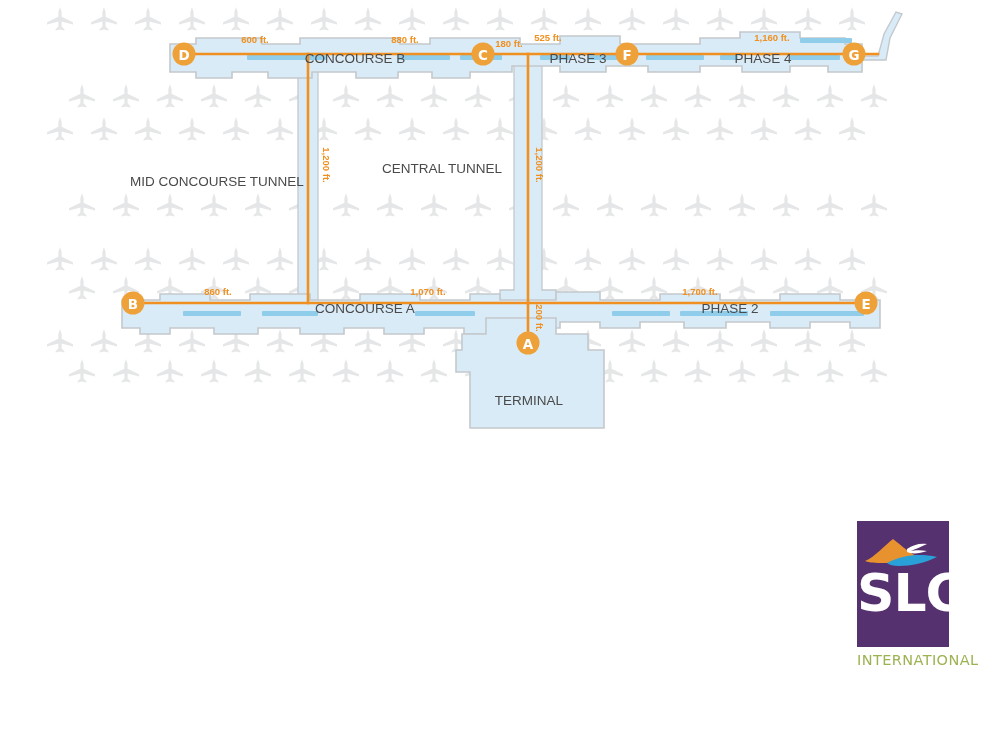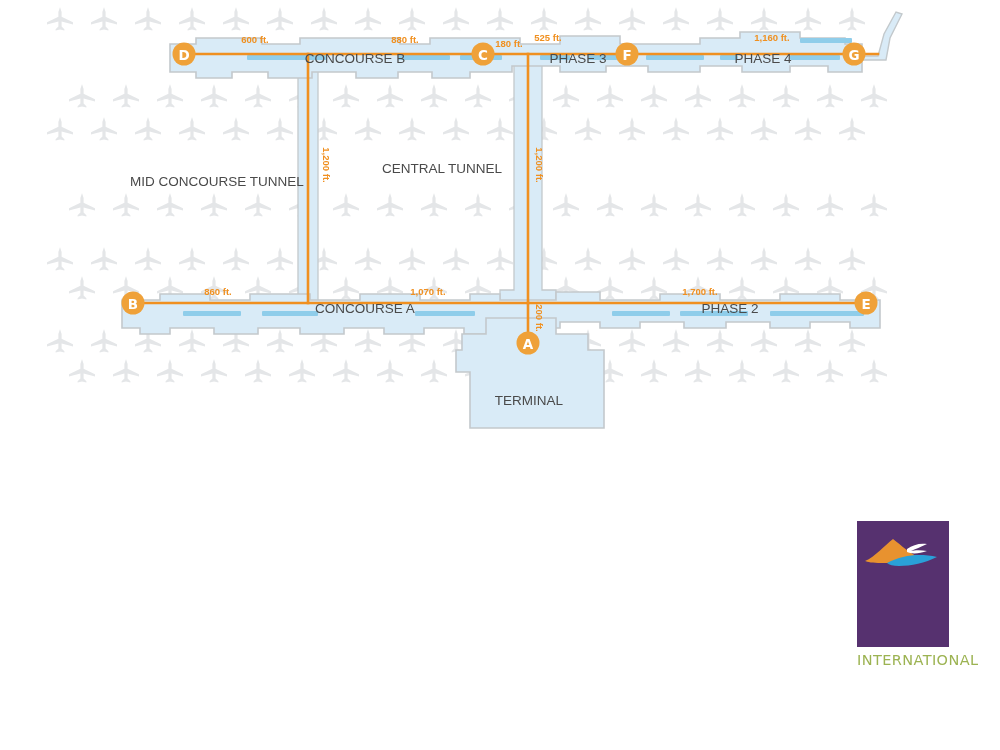--- a/index.html
+++ b/index.html
@@ -222,14 +222,15 @@
         <path d="M8,40 C18,36 28,24 36,18 C44,24 54,34 66,38 C58,40 40,42 24,42 C16,42 10,41 8,40 Z" fill="#e8922f"></path>
       </g>
       <g>
         <path d="M30,42 C46,34 62,32 80,36 C68,42 54,45 42,45 C36,45 32,44 30,42 Z" fill="#2aa0d8"></path>
       </g>
       <g>
         <path d="M50,28 C56,24 62,22 70,23 C64,26 58,28 54,30 C58,29 64,29 70,30 C62,33 54,33 50,31 Z" fill="#ffffff"></path>
       </g>
     </svg>
   </div>
+  <div id="logo-text">SLC</div>
   <div id="logo-sub">INTERNATIONAL</div>
 </div>
 
 </body></html>

